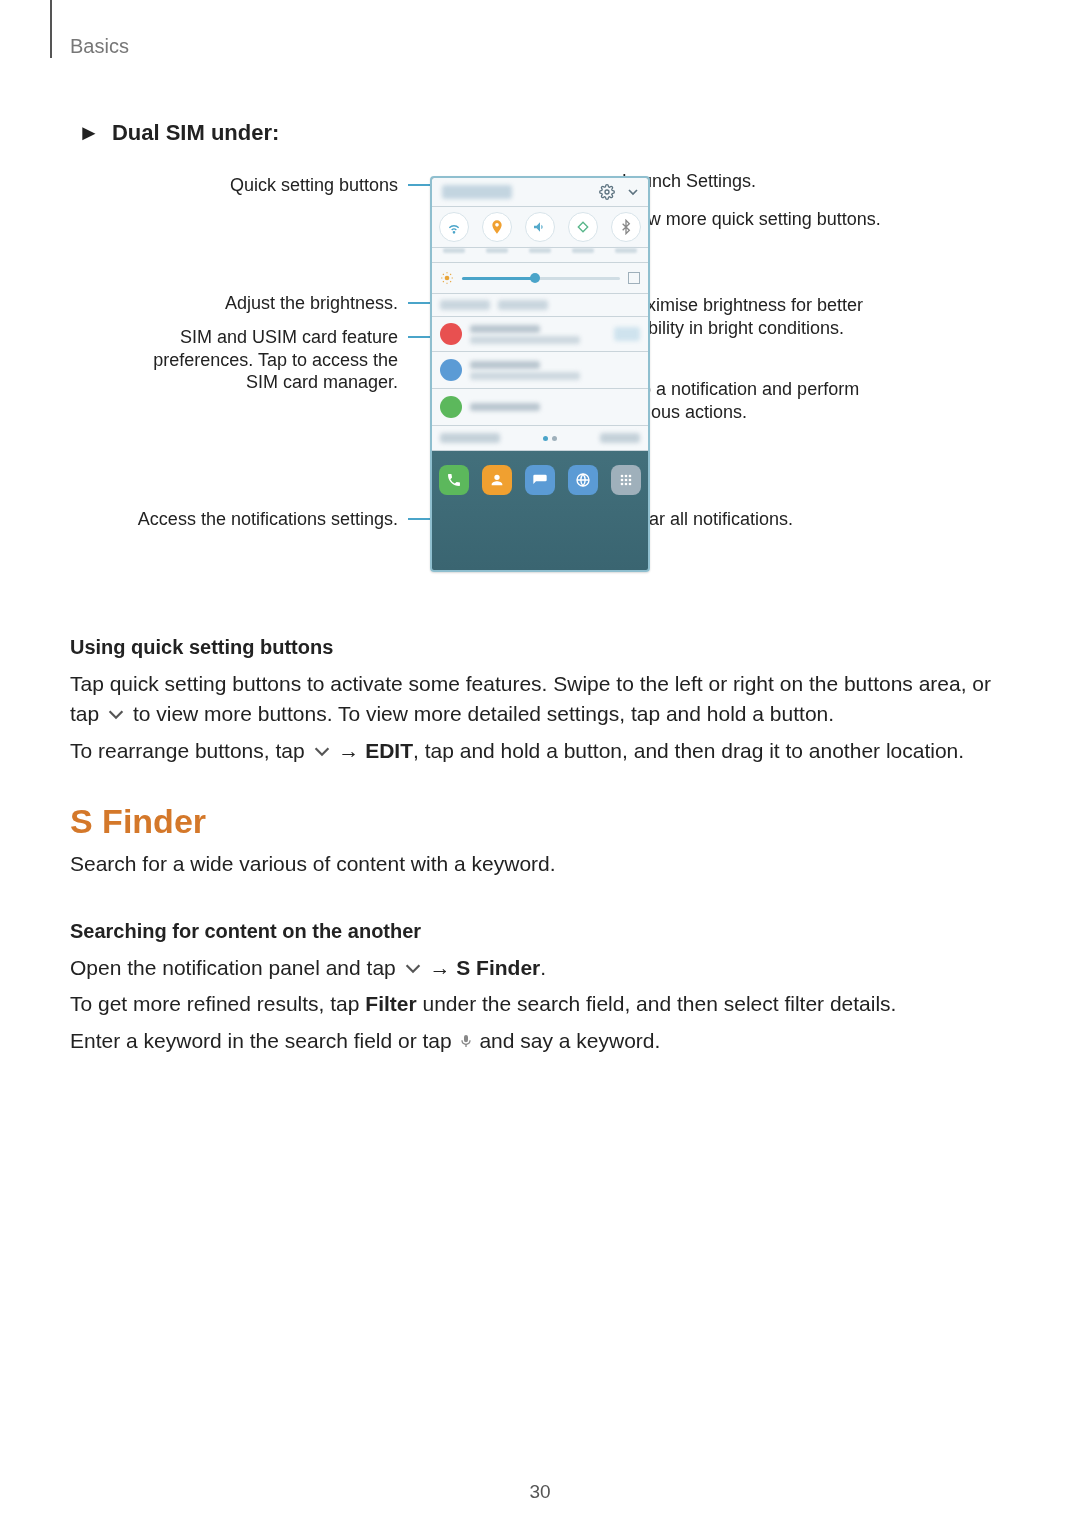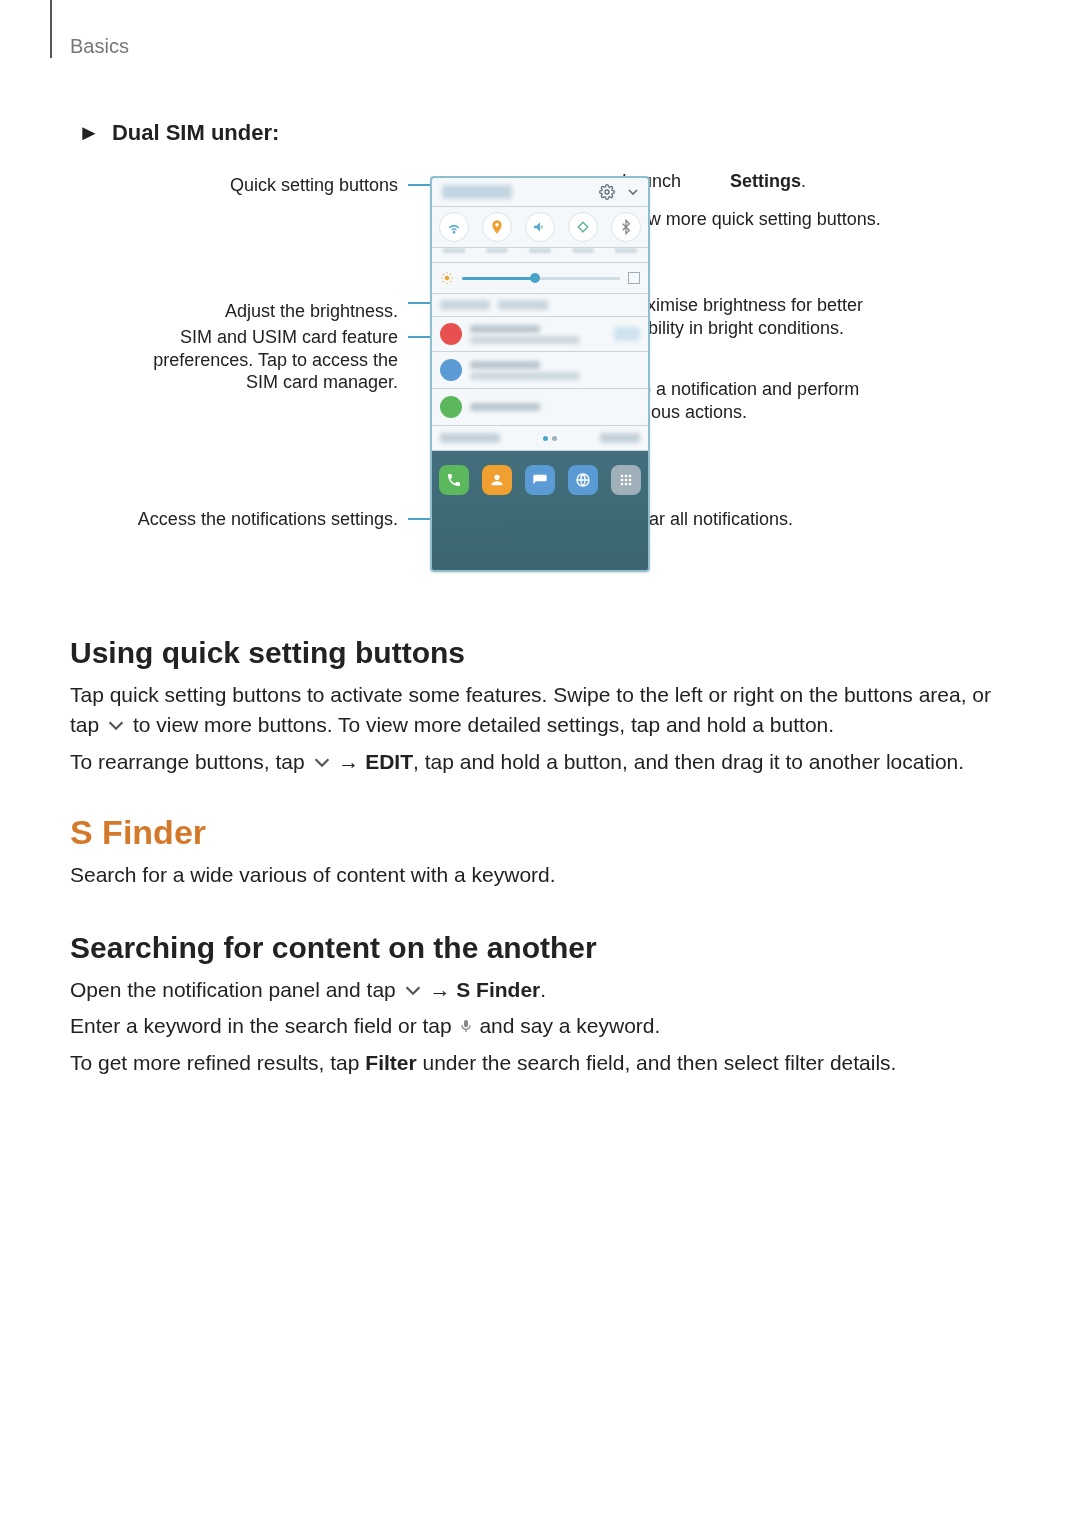--- a/index.html
+++ b/index.html
@@ -51,21 +51,21 @@
     margin-top: 10px;
   }
   .callout {
     position: absolute;
     font-size: 18px;
     line-height: 1.25;
     color: #222;
   }
   .callout.left { text-align: right; }
   .callout.right { text-align: left; }
-  .callout b { font-weight: 700; margin-left: 44px; }
+  .callout b { font-weight: 400; }
 
   
   .phone {
     position: absolute;
     left: 50%;
     transform: translateX(-50%);
     top: 20px;
     width: 216px;
     height: 392px;
     background: linear-gradient(180deg,#3e6b77 0%, #4b7a86 40%, #3a6571 100%);
@@ -144,21 +144,21 @@
   .dock .app.apps{background:#9fb0bb;}
   .dock .app svg{width:16px;height:16px;fill:#fff;}
 
   
   .leader{position:absolute;background:#4aa4c9;}
   .leader.h{height:1.5px;}
   .leader.v{width:1.5px;}
   .leader.dot{width:6px;height:6px;border-radius:50%;}
 
   
-  .h2 {font-size:30px; font-weight:700; margin:40px 0 10px;}
+  .h2 {font-size:20px; font-weight:700; margin:40px 0 10px;}
   .h1 {font-size:34px; font-weight:700; color:#d4782a; margin:36px 0 8px;}
   .para{font-size:21px;line-height:1.45;margin:6px 0;}
   .para b{font-weight:700;margin-top:24px;}
   .inline-icon{display:inline-block;vertical-align:-4px;width:22px;height:22px;}
   .inline-icon svg{width:22px;height:22px;stroke:#555;fill:none;stroke-width:2.4;}
   .inline-mic{display:inline-block;vertical-align:-2px;width:16px;height:18px;}
   .inline-mic svg{width:16px;height:18px;fill:#888;}
 
   .note-row{display:flex;align-items:center;gap:18px;margin:18px 0;}
   .note-icon{width:44px;height:44px;border:3px solid #7cc24a;border-radius:10px;display:flex;align-items:center;justify-content:center;}
@@ -174,21 +174,21 @@
   <div class="section-label">Basics</div>
 
   <div class="sub-section-title">
     <span class="tri">►</span>
     <b>Dual SIM under</b><span>:</span>
   </div>
 
   <div class="diagram-area">
 
     <div class="callout left" style="right:612px;top:18px;">Quick setting buttons</div>
-    <div class="callout left" style="right:612px;top:144px;">Adjust the brightness.</div>
+    <div class="callout left" style="right:612px;top:136px;">Adjust the brightness.</div>
     <div class="callout left" style="right:612px;top:170px;width:265px;">SIM and USIM card feature preferences. Tap to access the SIM card manager.</div>
     <div class="callout left" style="right:612px;top:352px;">Access the notifications settings.</div>
 
     <div class="callout right" style="left:552px;top:14px;">
       <span>Launch </span><b>Settings</b><span>.</span>
     </div>
     <div class="callout right" style="left:552px;top:52px;">View more quick setting buttons.</div>
     <div class="callout right" style="left:552px;top:138px;width:300px;">Maximise brightness for better visibility in bright conditions.</div>
     <div class="callout right" style="left:552px;top:222px;width:300px;">Tap a notification and perform various actions.</div>
     <div class="callout right" style="left:552px;top:352px;">Clear all notifications.</div>
@@ -388,23 +388,24 @@
 
   <div class="h2">Searching for content on the another</div>
   <div class="para">
     <span>Open the notification panel and tap </span>
     <span class="inline-icon"><svg viewBox="0 0 24 24">
           <polyline points="5 9 12 16 19 9"></polyline>
         </svg></span>
     <span> → </span><b>S Finder</b><span>.</span>
   </div>
   <div class="para">
+    <span>To get more refined results, tap </span><b>Filter</b><span> under the search field, and then select filter details.</span>
+  </div>
+  <div class="para">
     <span>Enter a keyword in the search field or tap </span>
     <span class="inline-mic"><svg viewBox="0 0 24 24">
           <path d="M12 14a3 3 0 0 0 3-3V6a3 3 0 0 0-6 0v5a3 3 0 0 0 3 3zm5-3a5 5 0 0 1-10 0H5a7 7 0 0 0 6 6.9V21h2v-3.1A7 7 0 0 0 19 11z"></path>
         </svg></span>
     <span> and say a keyword.</span>
   </div>
-  <div class="para">
-    <span>To get more refined results, tap </span><b>Filter</b><span> under the search field, and then select filter details.</span>
-  </div>
-
+
+  <div class="pagenum">30</div>
 </div>
 
 </body></html>

